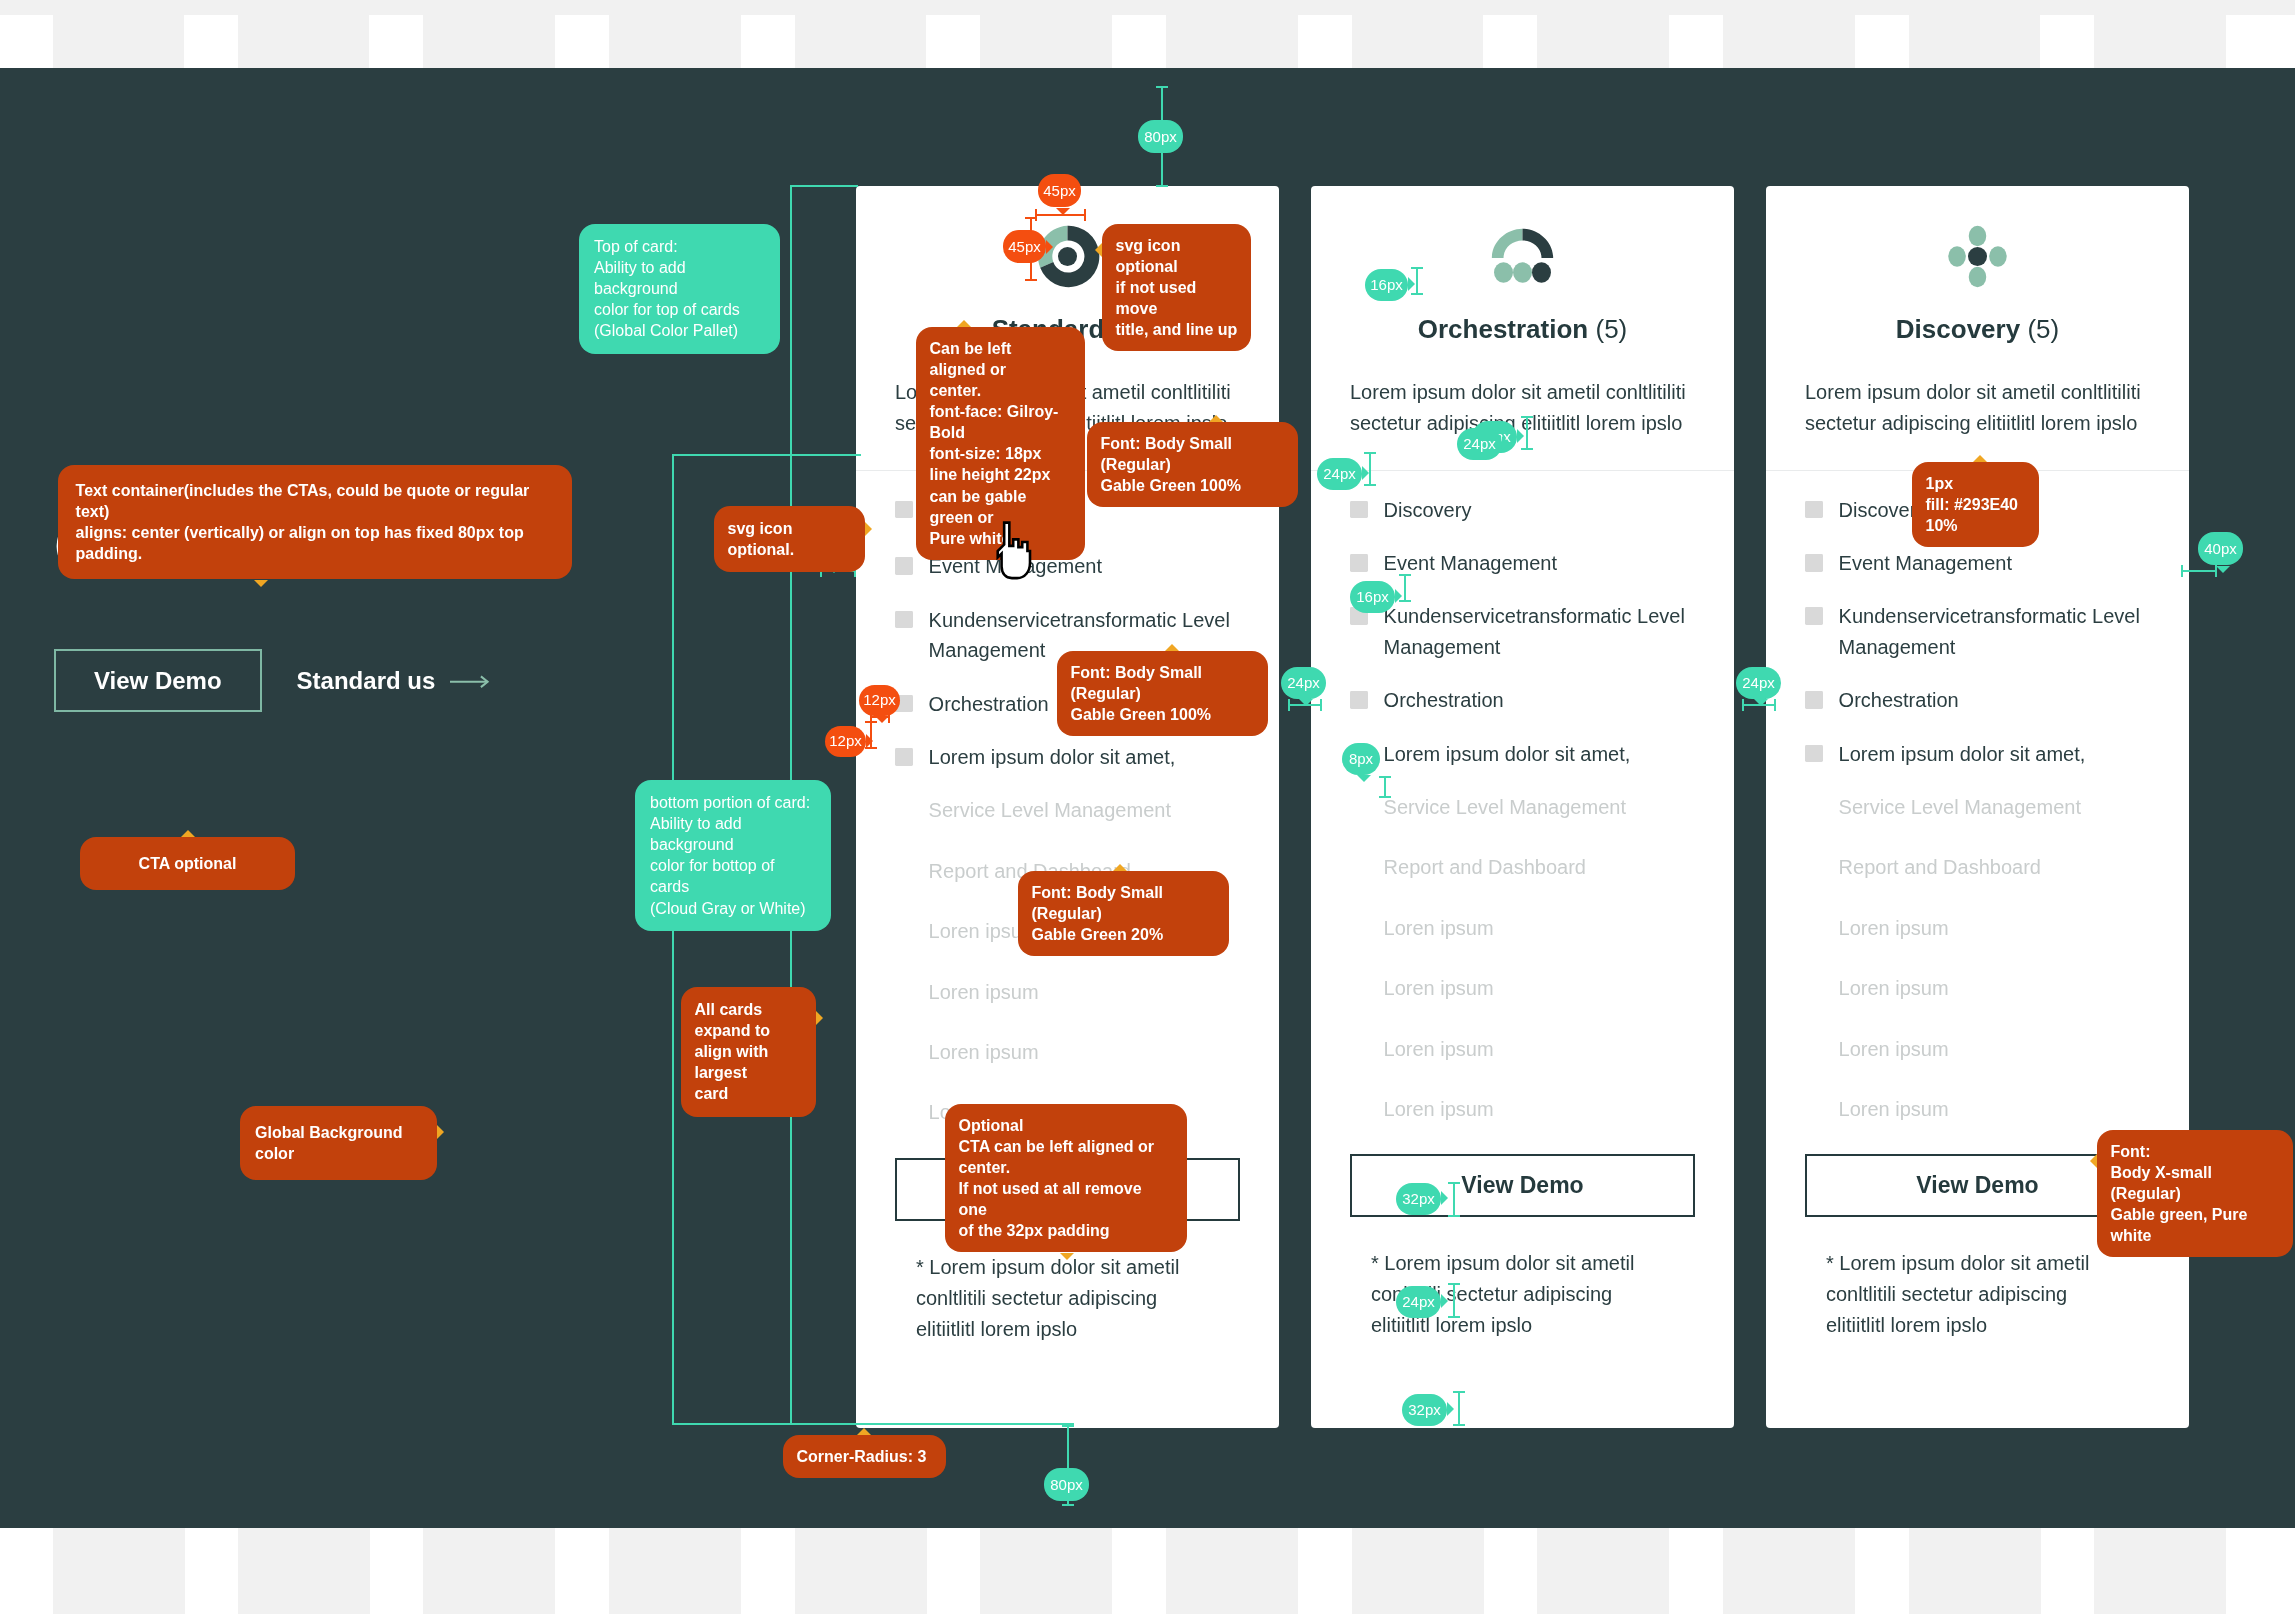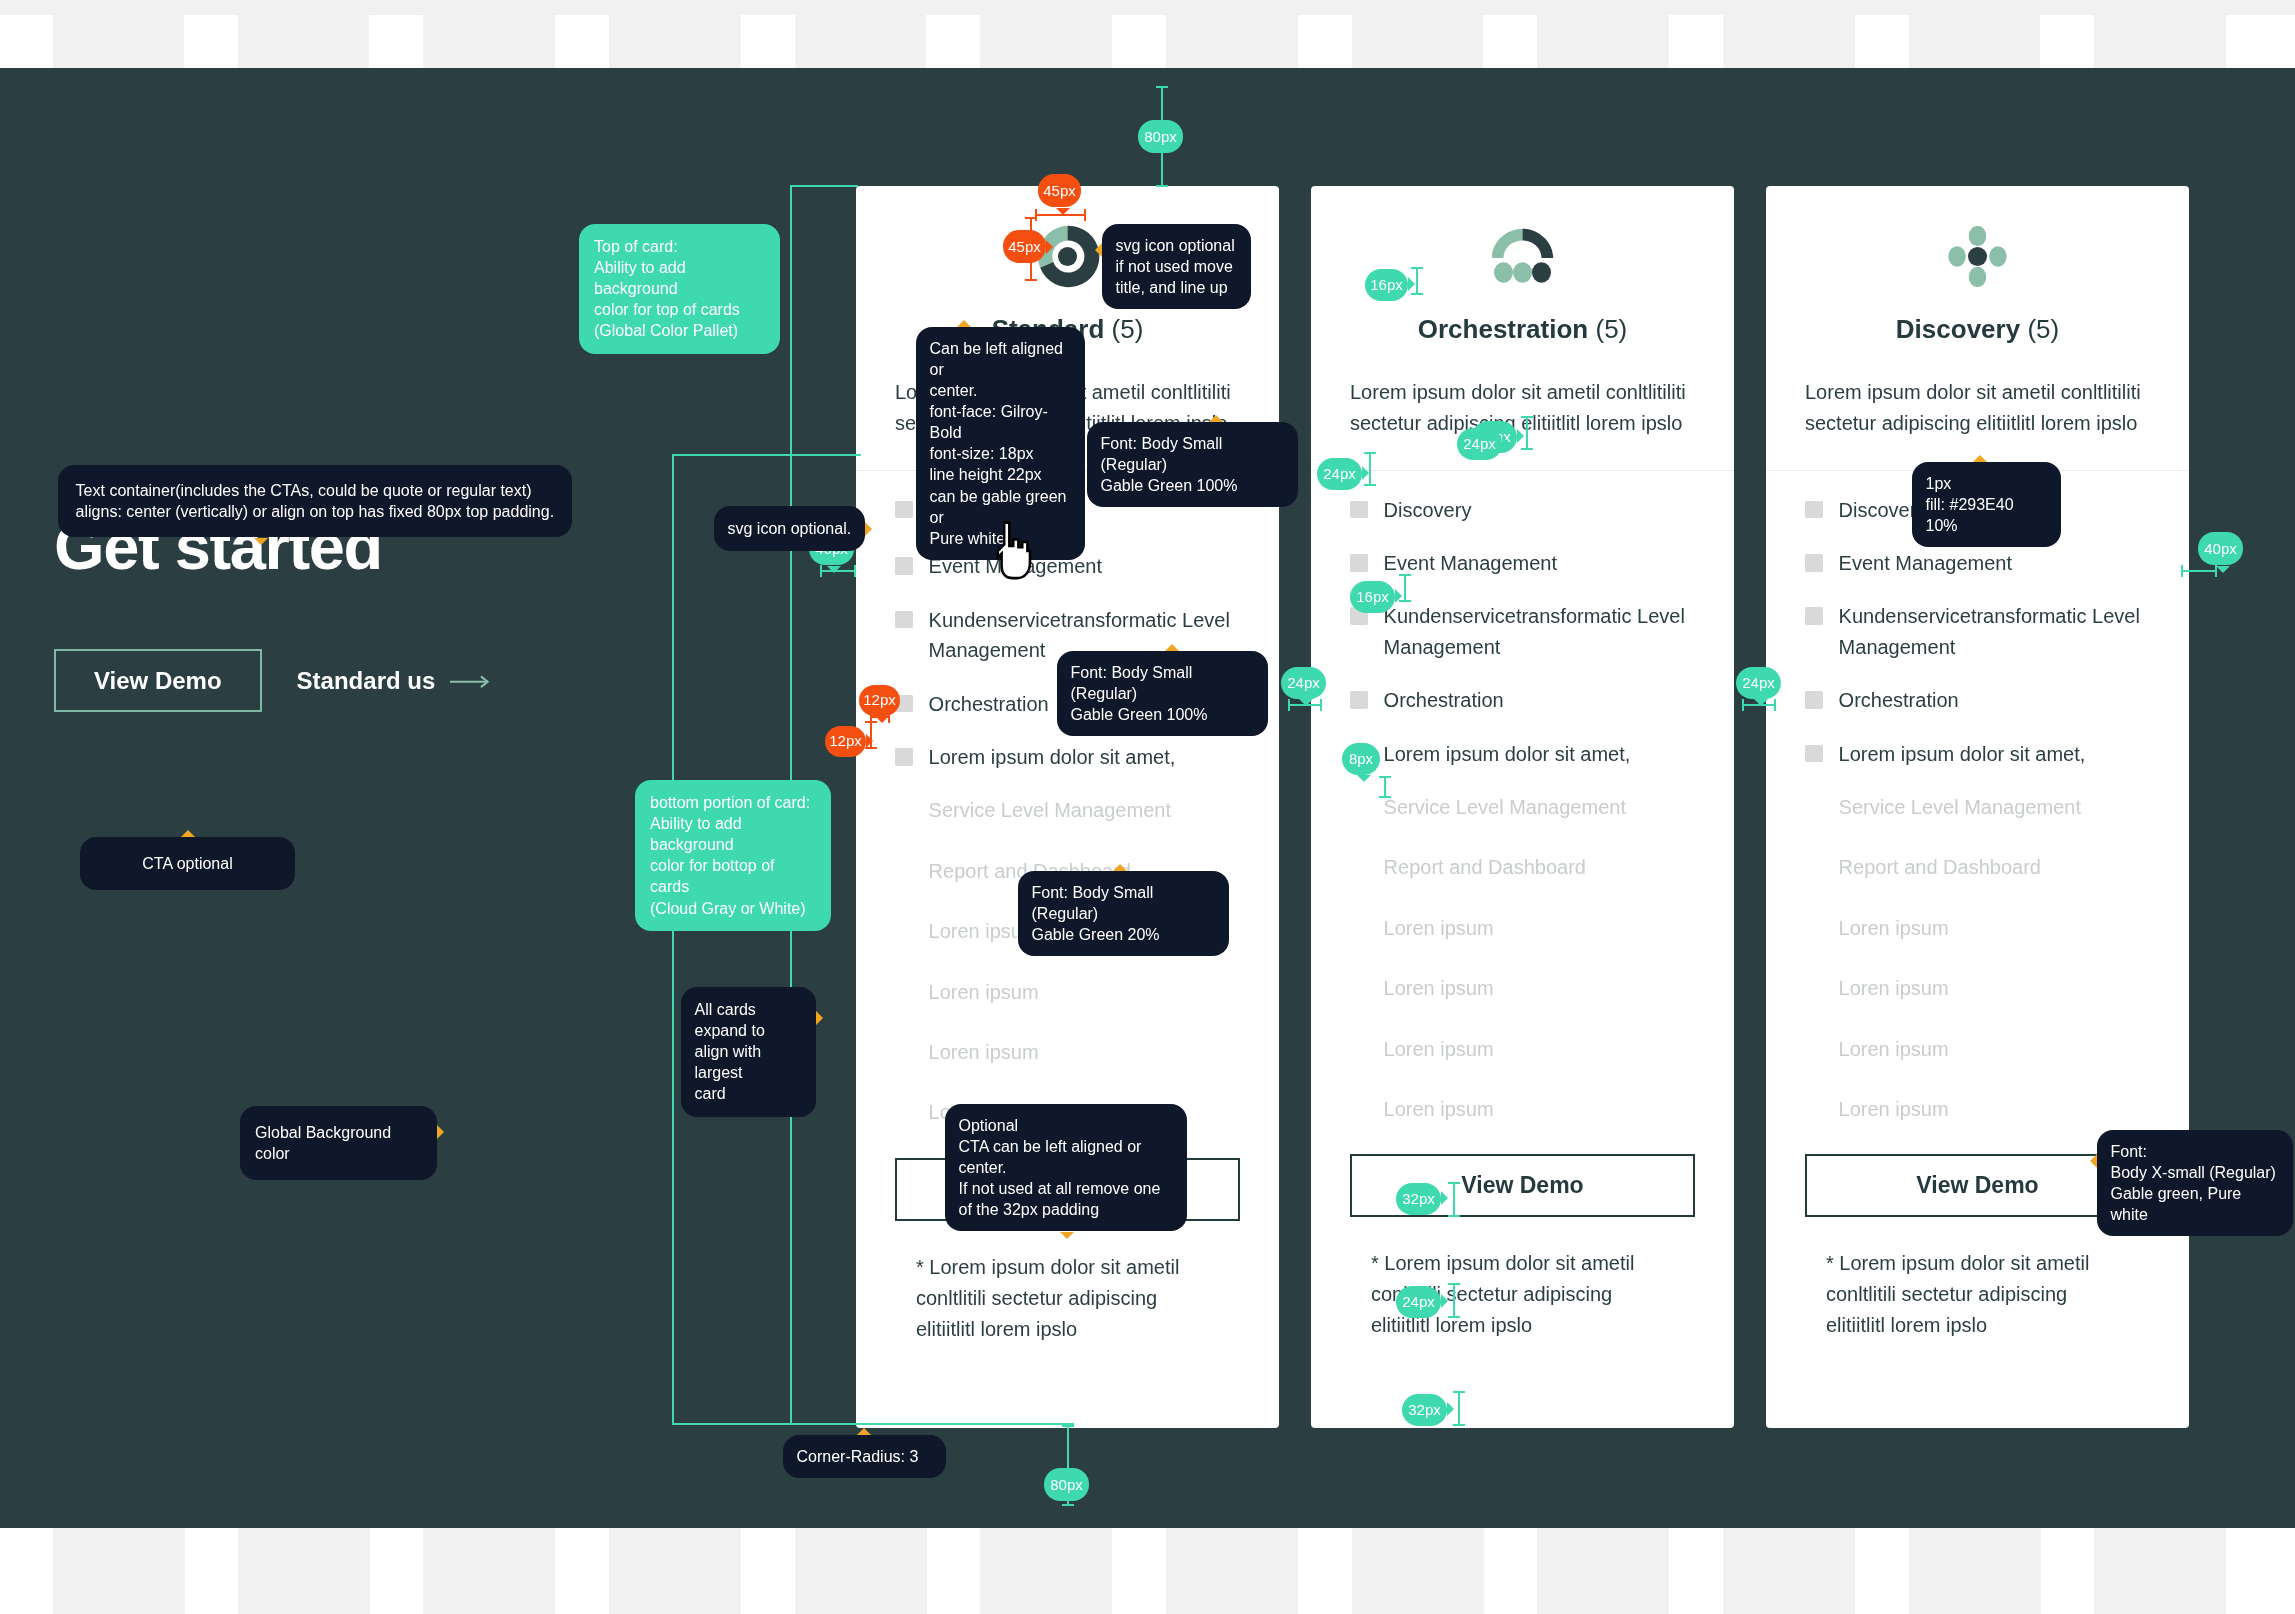--- a/index.html
+++ b/index.html
@@ -96,21 +96,21 @@
   
   .note {
     position: absolute;
     color: #ffffff;
     font-size: 15px;
     line-height: 1.32;
     padding: 8px 10.8px;
     border-radius: 16px;
     white-space: pre-line;
   }
-  .note.orange { background: #0f172a; }
+  .note.orange { background: #c2410c; font-weight: bold; }
   .note.mint   { background: #3fd9b0; }
   .note.red    { background: #f44e10; }
   .note .tail { position:absolute; width:0; height:0; }
   .tail.down  { border-left:7.4px solid transparent; border-right:7.4px solid transparent; bottom:-7.4px; }
   .tail.up    { border-left:7.4px solid transparent; border-right:7.4px solid transparent; top:-7.4px; }
   .tail.right { border-top:7.4px solid transparent; border-bottom:7.4px solid transparent; right:-7.4px; }
   .tail.left  { border-top:7.4px solid transparent; border-bottom:7.4px solid transparent; left:-7.4px; }
   .orange .tail.down  { border-top:7.4px solid #f0a623; }
   .orange .tail.up    { border-bottom:7.4px solid #f0a623; }
   .orange .tail.right { border-left:7.4px solid #f0a623; }
@@ -495,21 +495,21 @@
 
 <div class="note orange" style="left:2073px;top:1130px;width:196px;padding:10.8px 13.5px;font-size:16px;margin-left:24px;">Font:
 Body X-small (Regular)
 Gable green, Pure white<span class="tail left" style="top:24px"></span></div>
 
 <div class="note orange" style="left:945px;top:1104px;width:242px;padding:10.8px 13.5px;font-size:16px;">Optional
 CTA can be left aligned or center.
 If not used at all remove one
 of the 32px padding<span class="tail down" style="left:115px"></span></div>
 
-<div class="note orange" style="left:1912px;top:462px;width:149px;padding:10.8px 13.5px;font-size:16px;">1px
+<div class="note orange" style="left:1912px;top:462px;width:127px;padding:10.8px 13.5px;font-size:16px;">1px
 fill: #293E40 10%<span class="tail up" style="left:61px"></span></div>
 
 <div class="note orange" style="left:783px;top:1435px;width:163px;padding:10.8px 13.5px;font-size:16px;">Corner-Radius: 3<span class="tail up" style="left:74px"></span></div>
 
 <div class="cursor" style="left:991px;top:520px;">
   <svg width="47" height="62" viewBox="0 0 36 48" aria-hidden="true">
     <path d="M10 2 L14 2 L14 20 L17 20 L17 15 L21 15 L21 21 L24 21 L24 17 L28 17 L28 24 L30 24 L30 33 C30 40 26 45 20 45 L16 45 C11 45 8 41 8 36 L8 26 L5 29 L5 24 L10 19 Z" fill="#ffffff" stroke="#000000" stroke-width="2"></path>
   </svg>
 </div>
 

